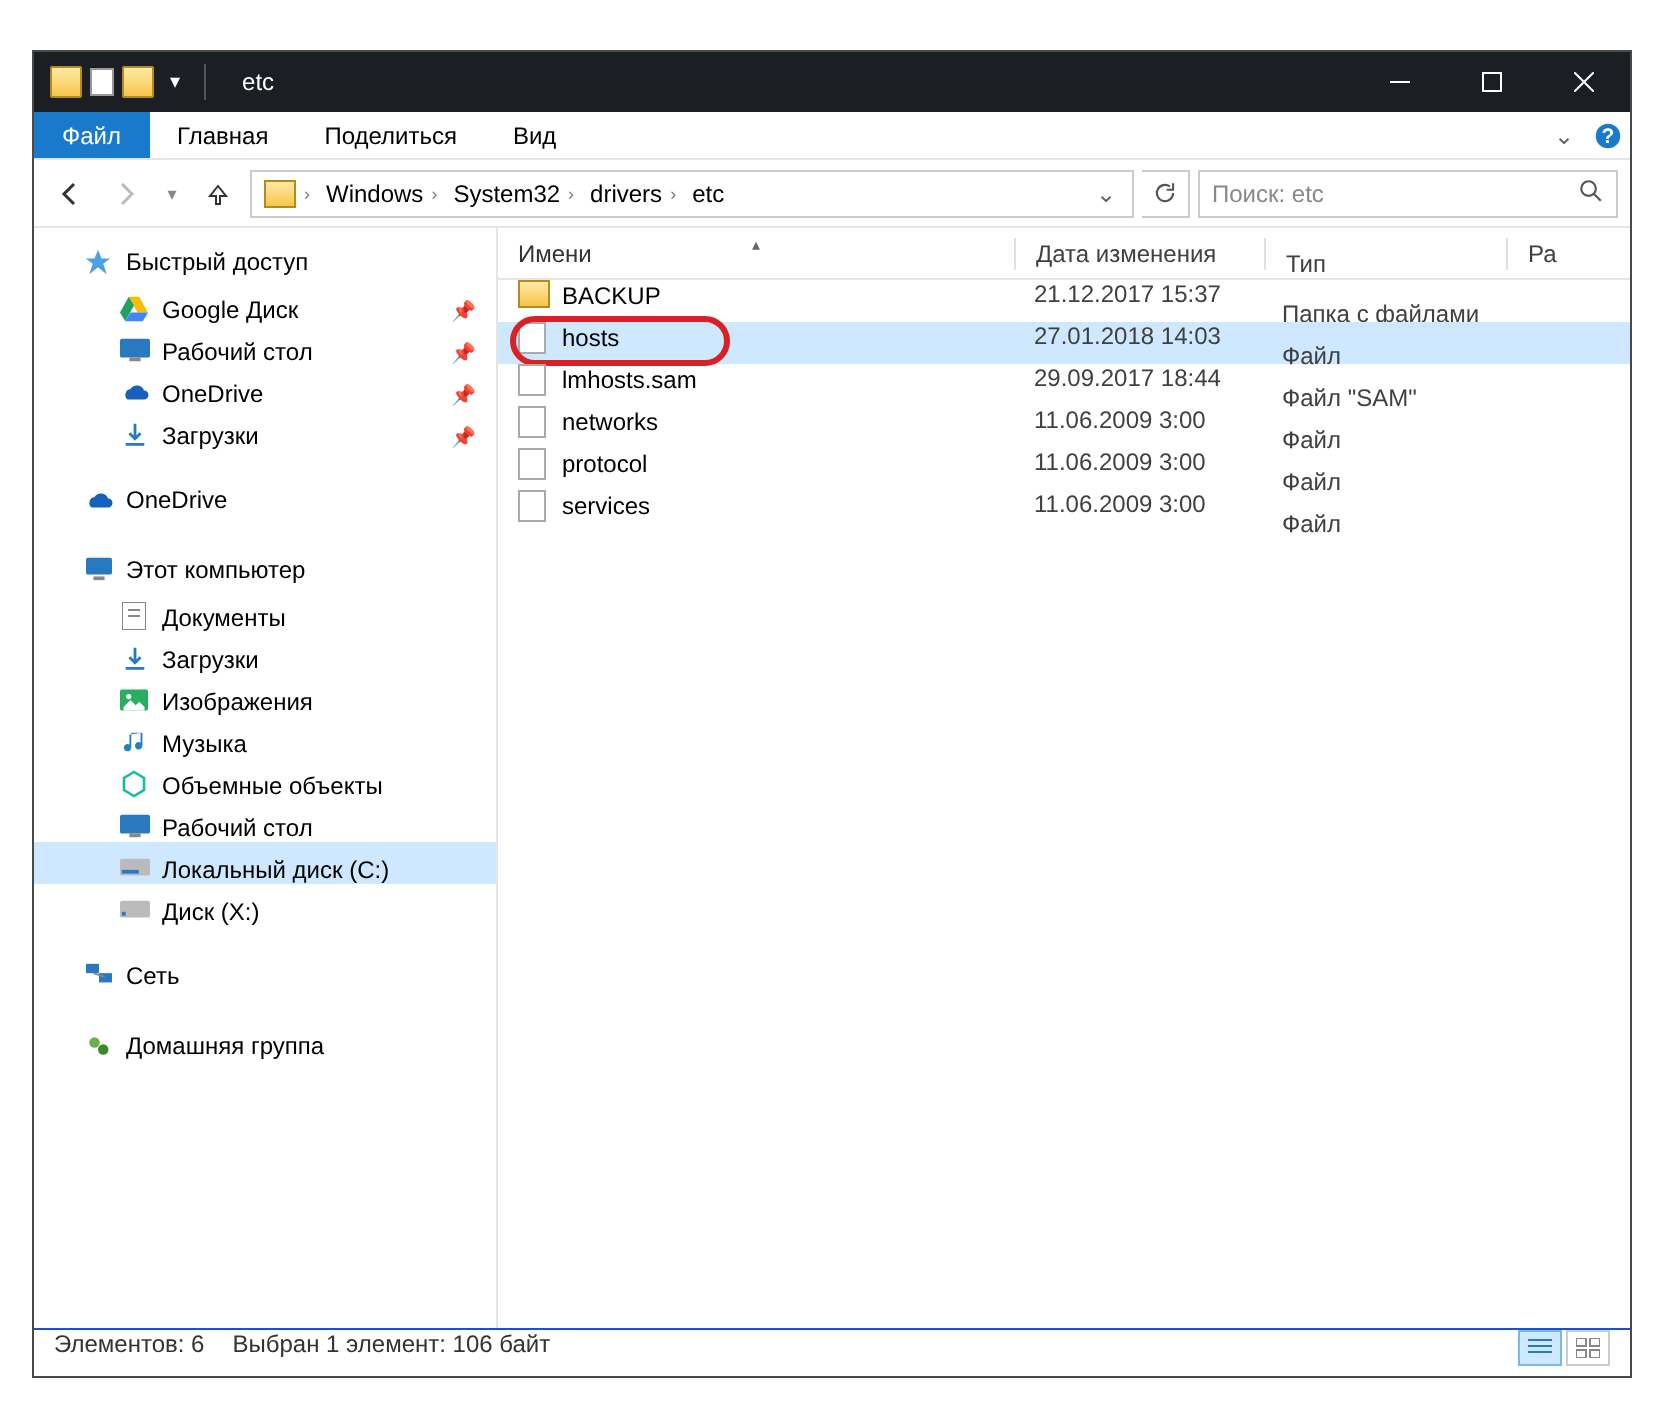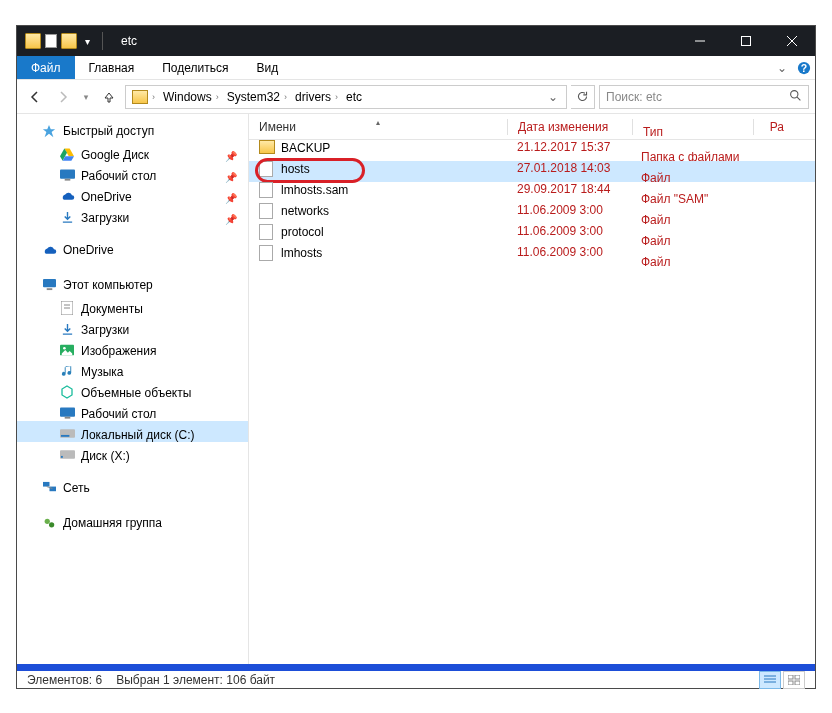--- a/index.html
+++ b/index.html
@@ -46,29 +46,29 @@
 .cols .sep { width:1px; height:16px; background:#e0e0e0; }
 .cols .sort-caret { position:absolute; top:-2px; left:50%; transform:translateX(-50%); font-size:8px; color:#666; }
 .filelist { flex:1; overflow:auto; }
 .row { height:21px; display:flex; align-items:flex-start; position:relative; }
 .row.selected { background:#cde8ff; }
 .row .cell { padding:0 10px; white-space:nowrap; overflow:hidden; text-overflow:ellipsis; }
 .row .file-ico { width:16px; height:16px; margin-right:6px; flex-shrink:0; }
 .file-glyph { width:14px; height:16px; background:#fff; border:1px solid #aaa; display:inline-block; }
 .folder-glyph { width:16px; height:14px; background:linear-gradient(#ffe9a6,#f7c64a); border:1px solid #b38a1d; display:inline-block; }
 .highlight-oval { position:absolute; border:3px solid #d92027; border-radius:14px; pointer-events:none; }
-.statusbar { height:24px; border-top:7px solid #1d4ed8; display:flex; align-items:center; padding:0 10px; color:#333; gap:14px; }
+.statusbar { height:24px; border-top:1px solid #1d4ed8; display:flex; padding:0 10px; color:#333; gap:14px; }
 .statusbar .views { margin-left:auto; display:flex; gap:2px; }
 .statusbar .views .vbtn { width:22px; height:18px; border:1px solid #ccc; display:flex; align-items:center; justify-content:center; }
 .statusbar .views .vbtn.active { background:#cde8ff; border-color:#7ab8e8; }
 .c-name { width:258px; display:flex; align-items:center; }
 .c-date { width:124px; }
 .c-type { width:120px;margin-top:10px; }
-.c-size { width:40px;text-align:right; }
-.c-date,.c-type,.c-size { color:#b91c1c; }
+.c-size { width:40px; }
+.c-date,.c-type,.c-size { color:#404040; }
 </style>
 </head>
 <body>
 
 <div class="window">
 
   <div class="titlebar">
     <div class="icons-left">
       <div class="folder-ico"></div>
       <div class="doc-ico"></div>
@@ -391,21 +391,21 @@
             <div class="cell c-name">
               <span class="file-ico"><span class="file-glyph"></span></span>
               <span>protocol</span>
             </div>
             <div class="cell c-date">11.06.2009 3:00</div>
             <div class="cell c-type">Файл</div>
           </div>
           <div class="row">
             <div class="cell c-name">
               <span class="file-ico"><span class="file-glyph"></span></span>
-              <span>lmhosts</span>
+              <span>services</span>
             </div>
             <div class="cell c-date">11.06.2009 3:00</div>
             <div class="cell c-type">Файл</div>
           </div>
         </div>
     </div>
   </div>
 
   <div class="statusbar">
     <span>Элементов: 6</span>

